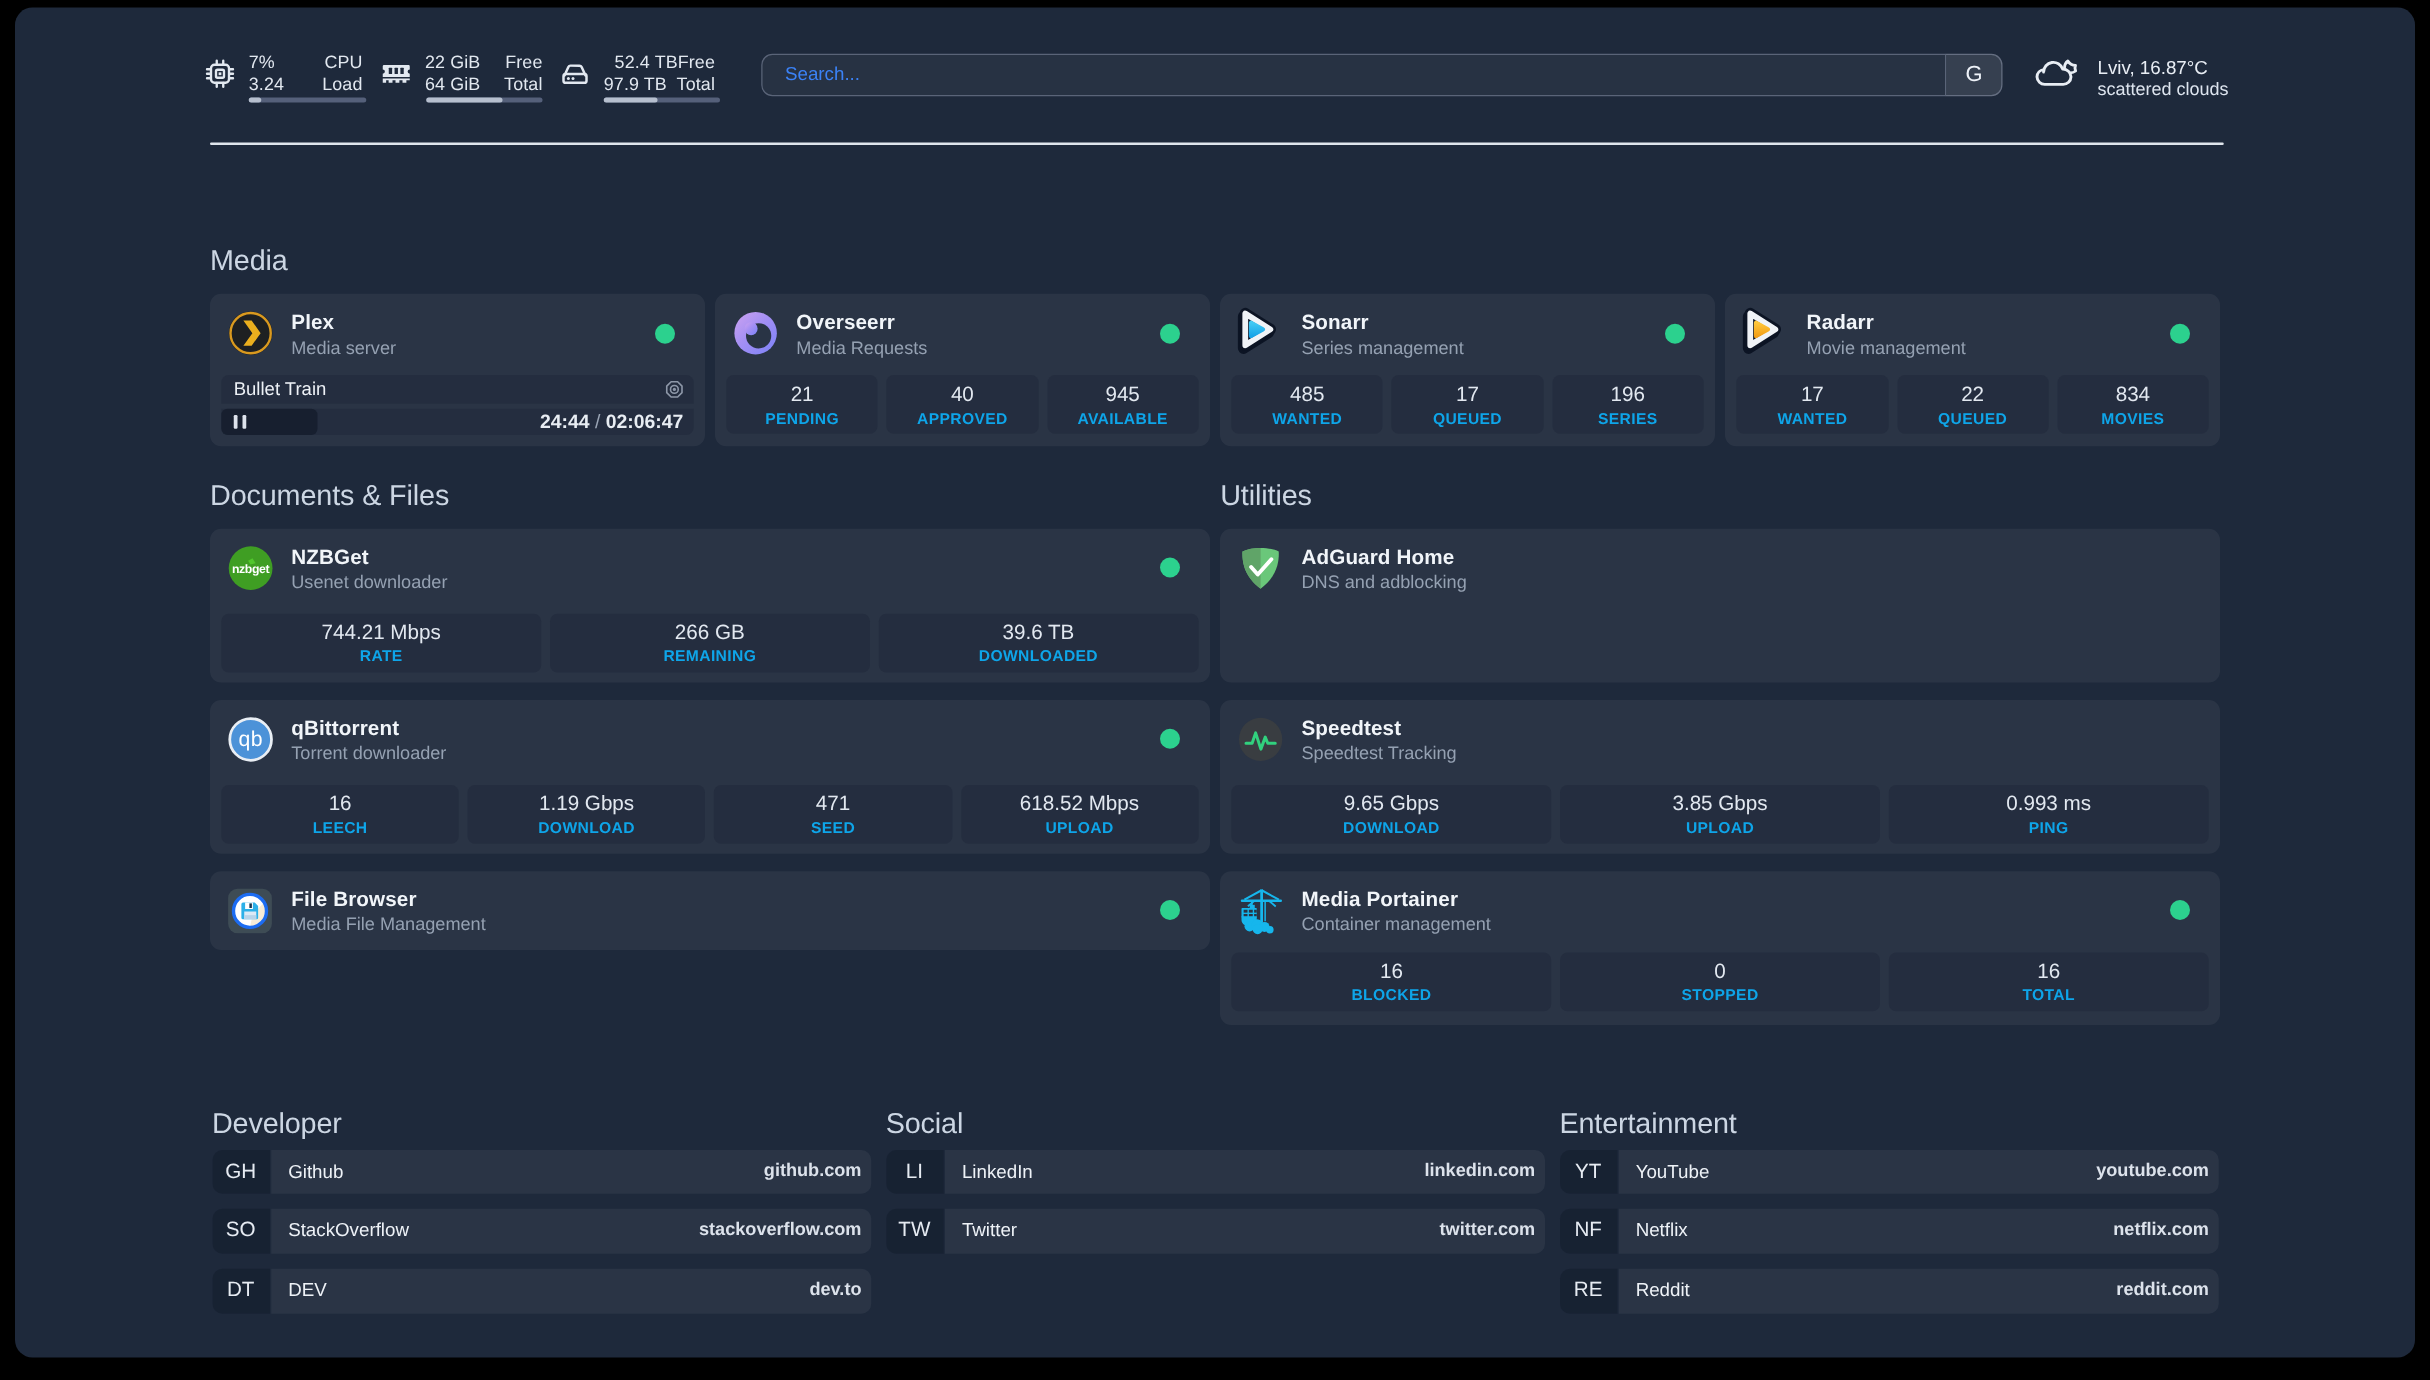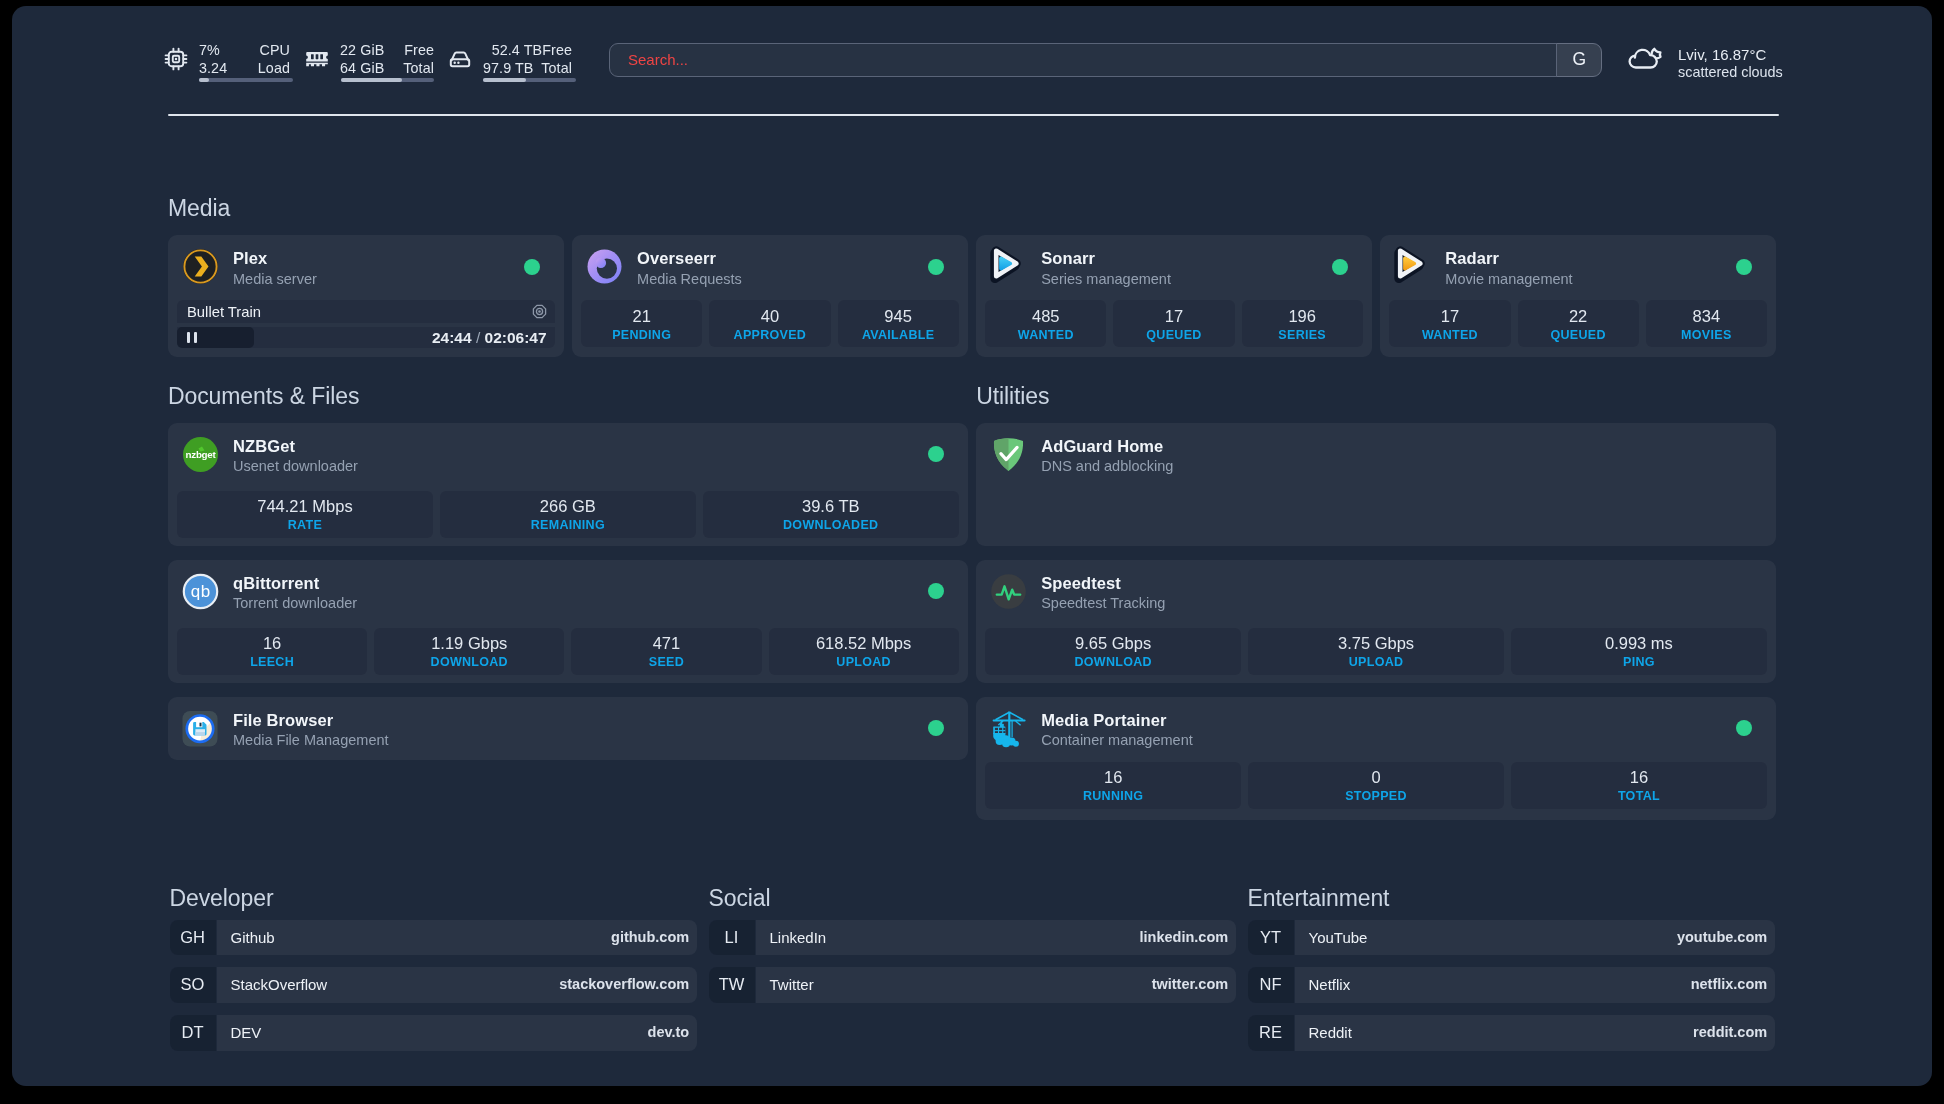--- a/index.html
+++ b/index.html
@@ -92,21 +92,21 @@
       </div>
       <div style="display:flex;justify-content:space-between">
         <span>97.9 TB</span>
         <span>Total</span>
       </div>
     </div>
     <div class="bar" style="left:470.6px;top:71.5px;width:93px">
       <i style="width:43px"></i>
     </div>
     <div class="abs" style="left:597px;top:37px;width:993px;height:34px;background:rgba(255,255,255,.045);border:1.5px solid #5a6478;border-radius:9px"></div>
-    <div class="abs" style="left:616px;top:37px;height:31px;line-height:34px;font-size:15px;color:#ef4444">Search...</div>
+    <div class="abs" style="left:616px;top:37px;height:31px;line-height:34px;font-size:15px;color:#3b82f6">Search...</div>
     <div class="abs" style="left:1543.5px;top:37px;width:46.5px;height:34px;background:rgba(255,255,255,.07);border-radius:0 9px 9px 0;border-left:1.5px solid #5a6478;text-align:center;line-height:33px;font-size:17.5px;font-weight:500;color:#eef2f8">G</div>
     <div class="abs" style="left:1614px;top:38px"><svg style="" width="36" height="32" viewBox="0 0 36 32">
         <g stroke="#e8edf4" stroke-width="2.3" fill="none" stroke-linejoin="round" stroke-linecap="round">
           <path d="M25.6 10.1a6.8 6.8 0 0 1 2.7-5.3 7.1 7.1 0 0 0 6.1 3.5c-.6 1.4-.6 3.1.1 4.5a6.9 6.9 0 0 1-4.2 1.5"></path>
           <path d="M8.9 13.7a7.8 7.8 0 0 1 15.2-2.5 6.5 6.5 0 0 1 6.7 6.3 6.2 6.2 0 0 1-6.4 6H9.9a6.2 6.2 0 0 1-6.3-6 6.1 6.1 0 0 1 5.3-5.8z"></path>
         </g>
       </svg></div>
     <div class="abs" style="left:1666px;top:41px;font-size:15px;line-height:16px;color:#e8edf4">Lviv, 16.87°C</div>
     <div class="abs" style="left:1666px;top:57.5px;font-size:14.4px;line-height:16px;color:#dde4ee">scattered clouds</div>
     <div class="abs" style="left:156px;top:107.5px;width:1611px;height:2.5px;background:#dfe5ec;border-radius:1px"></div>
@@ -316,21 +316,21 @@
           <path d="M6.8 21.6h4.9l2.8-8.3 4.2 13 3.5-9.6 2 4.9h6" stroke="#31d17e" stroke-width="2.4" fill="none" stroke-linecap="round" stroke-linejoin="round"></path>
         </svg></div>
       <div class="tt">Speedtest</div>
       <div class="ts">Speedtest Tracking</div>
       <div class="srow" style="top:68px">
         <div class="blk">
           <div class="bv">9.65 Gbps</div>
           <div class="bl">DOWNLOAD</div>
         </div>
         <div class="blk">
-          <div class="bv">3.75 Gbps</div>
+          <div class="bv">3.85 Gbps</div>
           <div class="bl">UPLOAD</div>
         </div>
         <div class="blk">
           <div class="bv">0.993 ms</div>
           <div class="bl">PING</div>
         </div>
       </div>
     </div>
     <div class="card" style="left:964.2px;top:690.5px;width:799.7px;height:123px">
       <div class="icon"><svg style="" width="38" height="40" viewBox="0 0 38 40">
@@ -360,21 +360,21 @@
             <circle cx="16.1" cy="33.2" r="4.1"></circle>
             <circle cx="25.9" cy="33.7" r="3"></circle>
           </g>
         </svg></div>
       <div class="tt">Media Portainer</div>
       <div class="ts">Container management</div>
       <div class="dot" style="left:760.2px"></div>
       <div class="srow" style="top:65px">
         <div class="blk">
           <div class="bv">16</div>
-          <div class="bl">RUNNING</div>
+          <div class="bl">BLOCKED</div>
         </div>
         <div class="blk">
           <div class="bv">0</div>
           <div class="bl">STOPPED</div>
         </div>
         <div class="blk">
           <div class="bv">16</div>
           <div class="bl">TOTAL</div>
         </div>
       </div>

